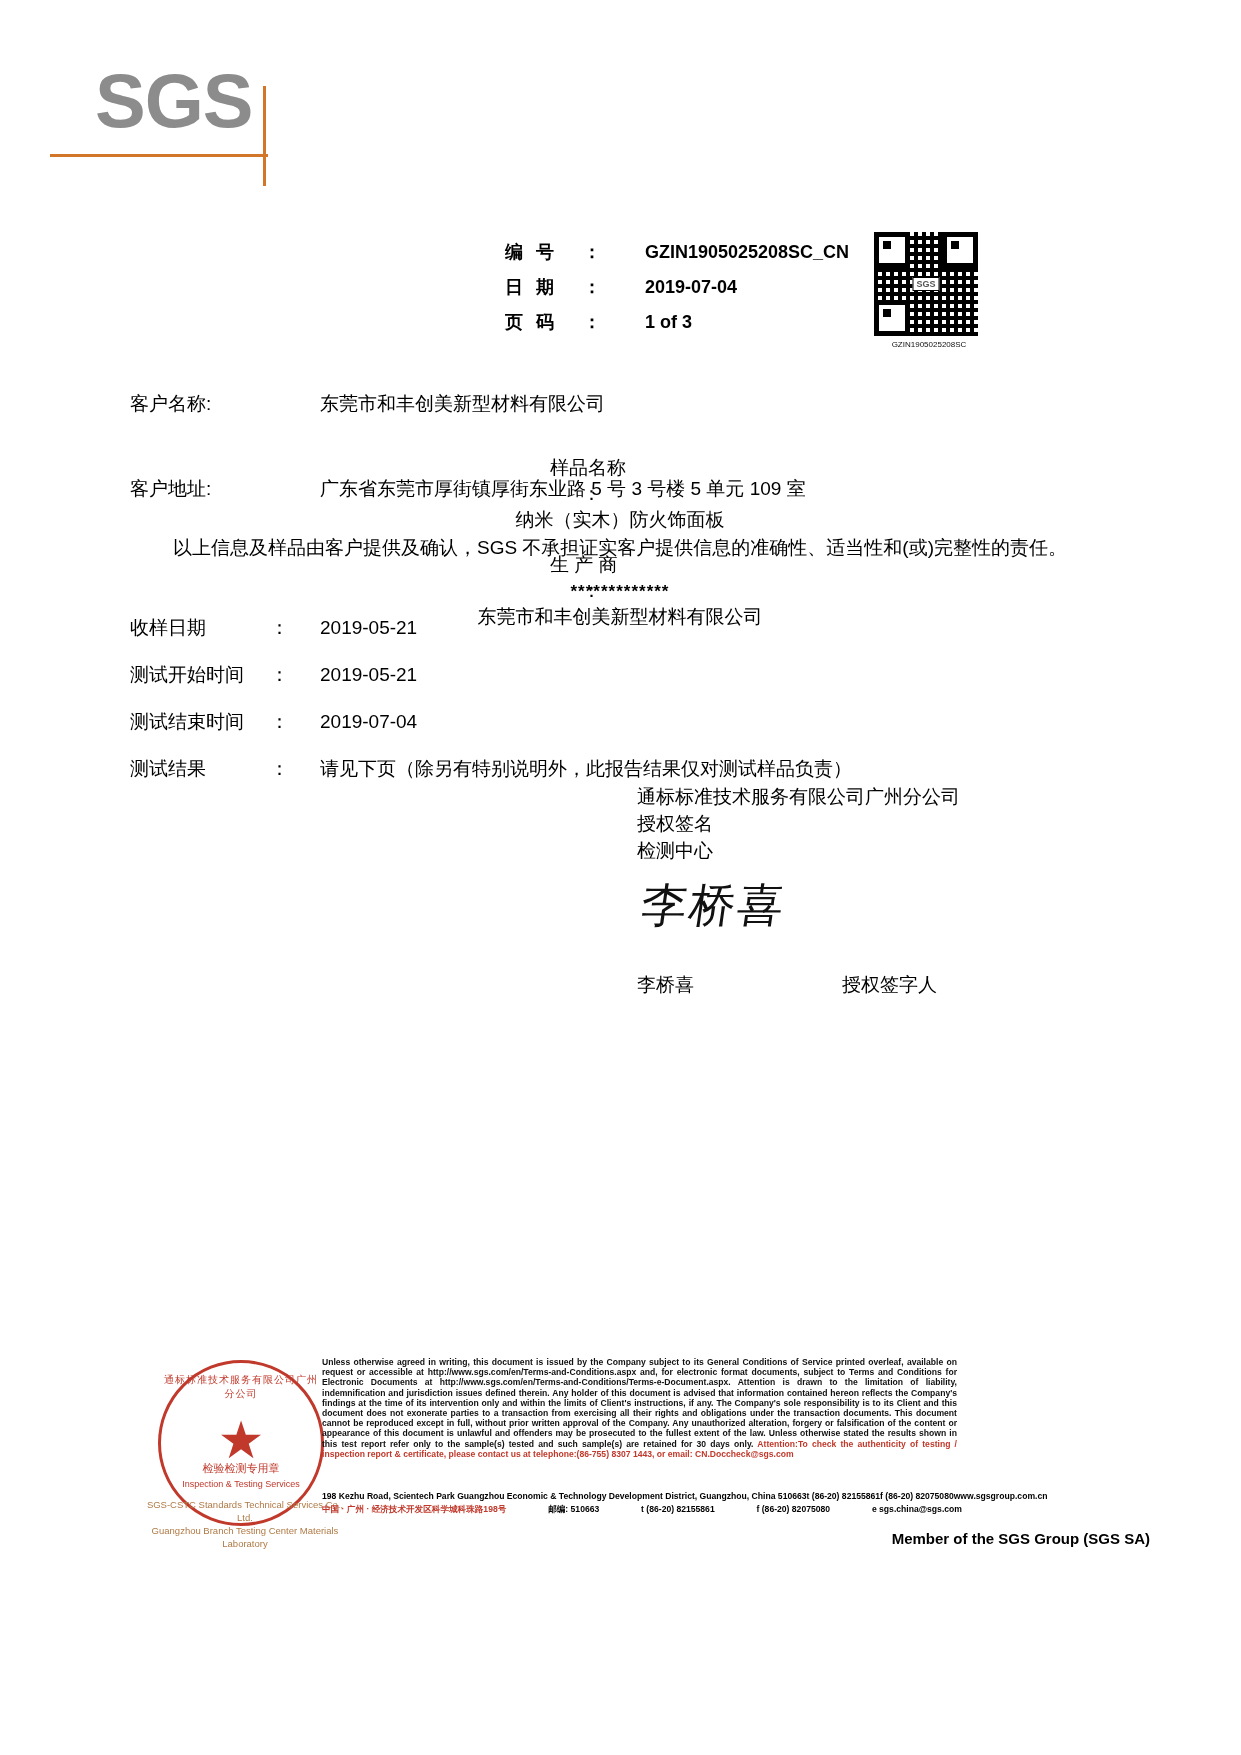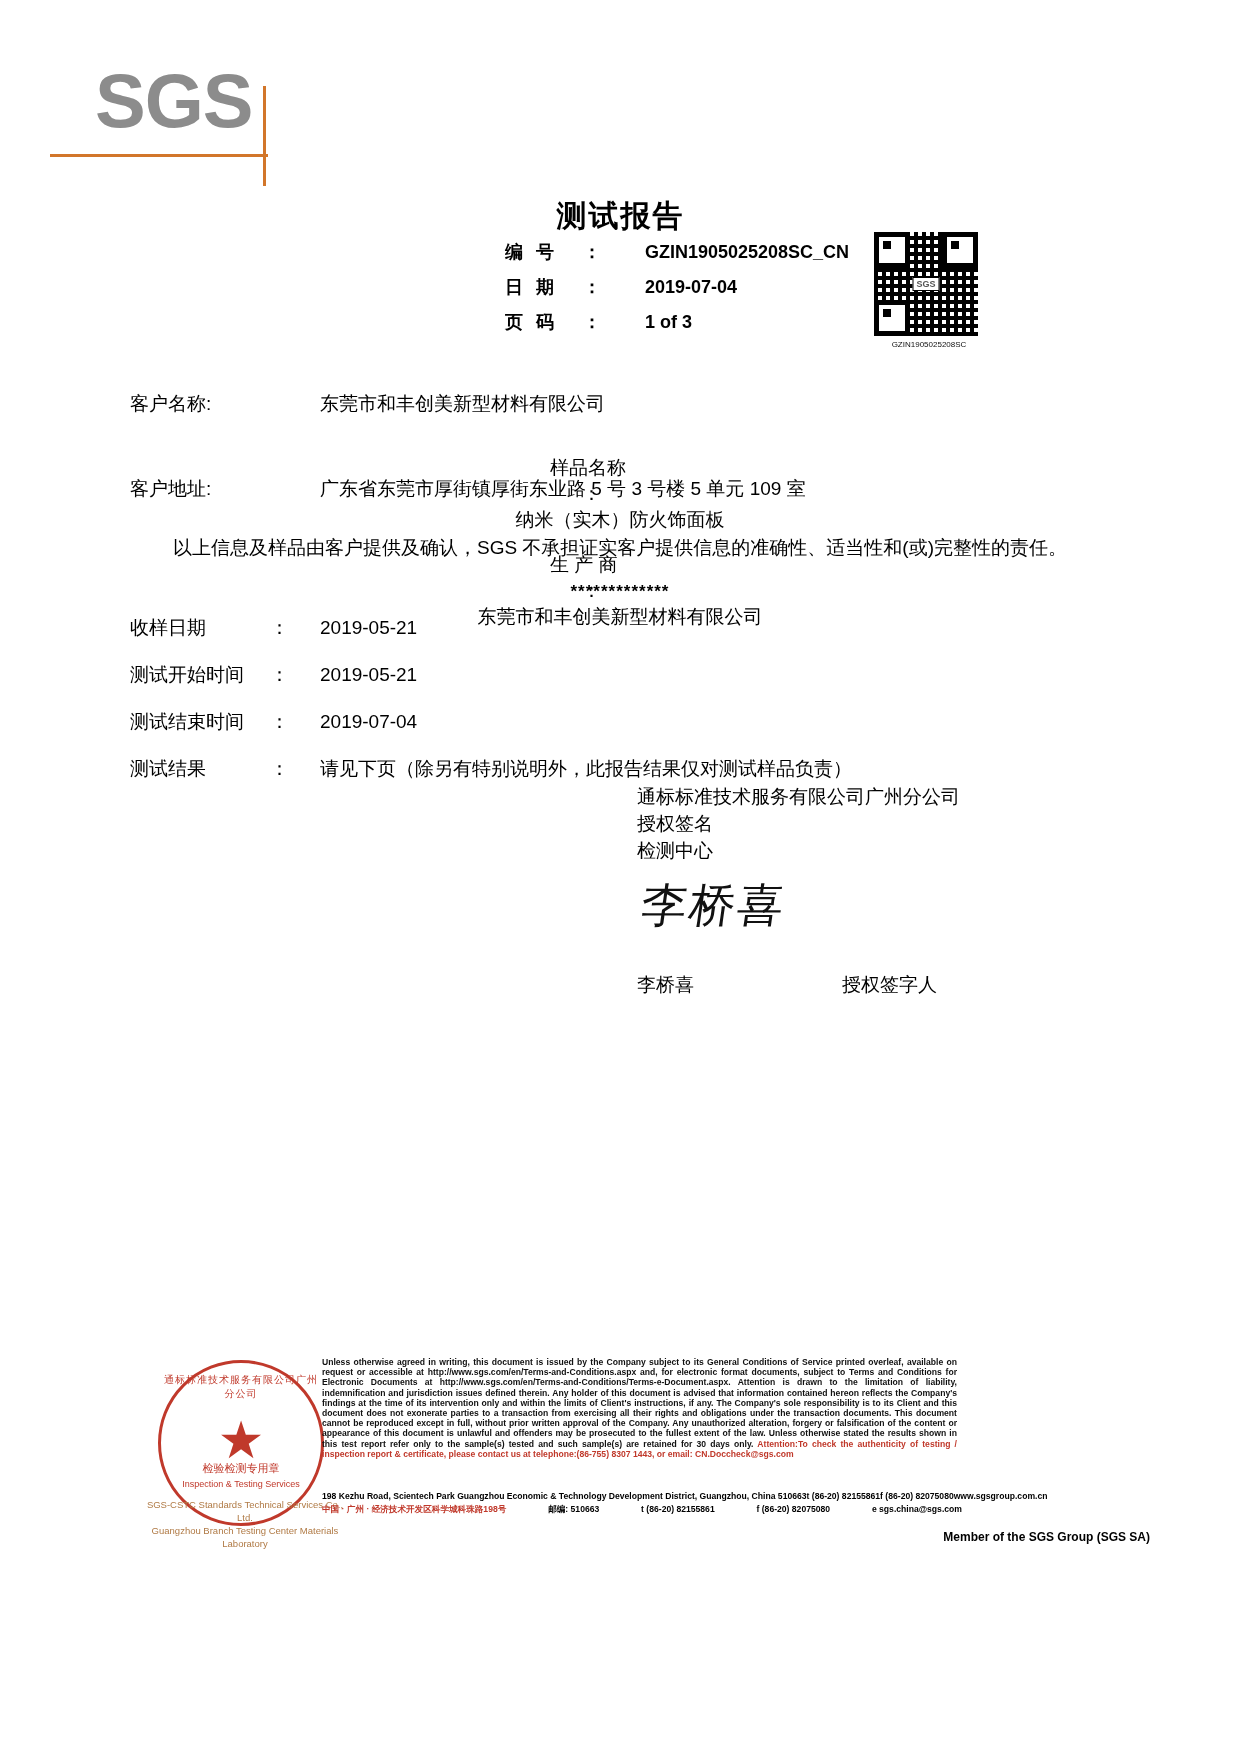--- a/index.html
+++ b/index.html
@@ -340,36 +340,35 @@
   }
   .addr .ln .left { white-space: nowrap; }
   .addr .ln .right { white-space: nowrap; text-align: right; }
   .addr .cn { color: #c0392b; }
   .member {
     position: absolute;
     left: 0;
     top: 1530px;
     width: 1150px;
     text-align: right;
-    font-size: 12px;
+    font-size: 15px;
     font-weight: bold;
   }
 </style>
 </head>
 <body>
 
 <div class="page">
 
   <div class="logo-wrap">
     <div class="logo-text">SGS</div>
     <div class="logo-rule-h"></div>
     <div class="logo-rule-v"></div>
   </div>
 
-  <div class="title">测试报告</div>
 
   <div class="headmeta">
     <div class="row">
       <span class="k">编 号</span>
       <span class="c">：</span>
       <span class="v">GZIN1905025208SC_CN</span>
     </div>
     <div class="row">
       <span class="k">日 期</span>
       <span class="c">：</span>

